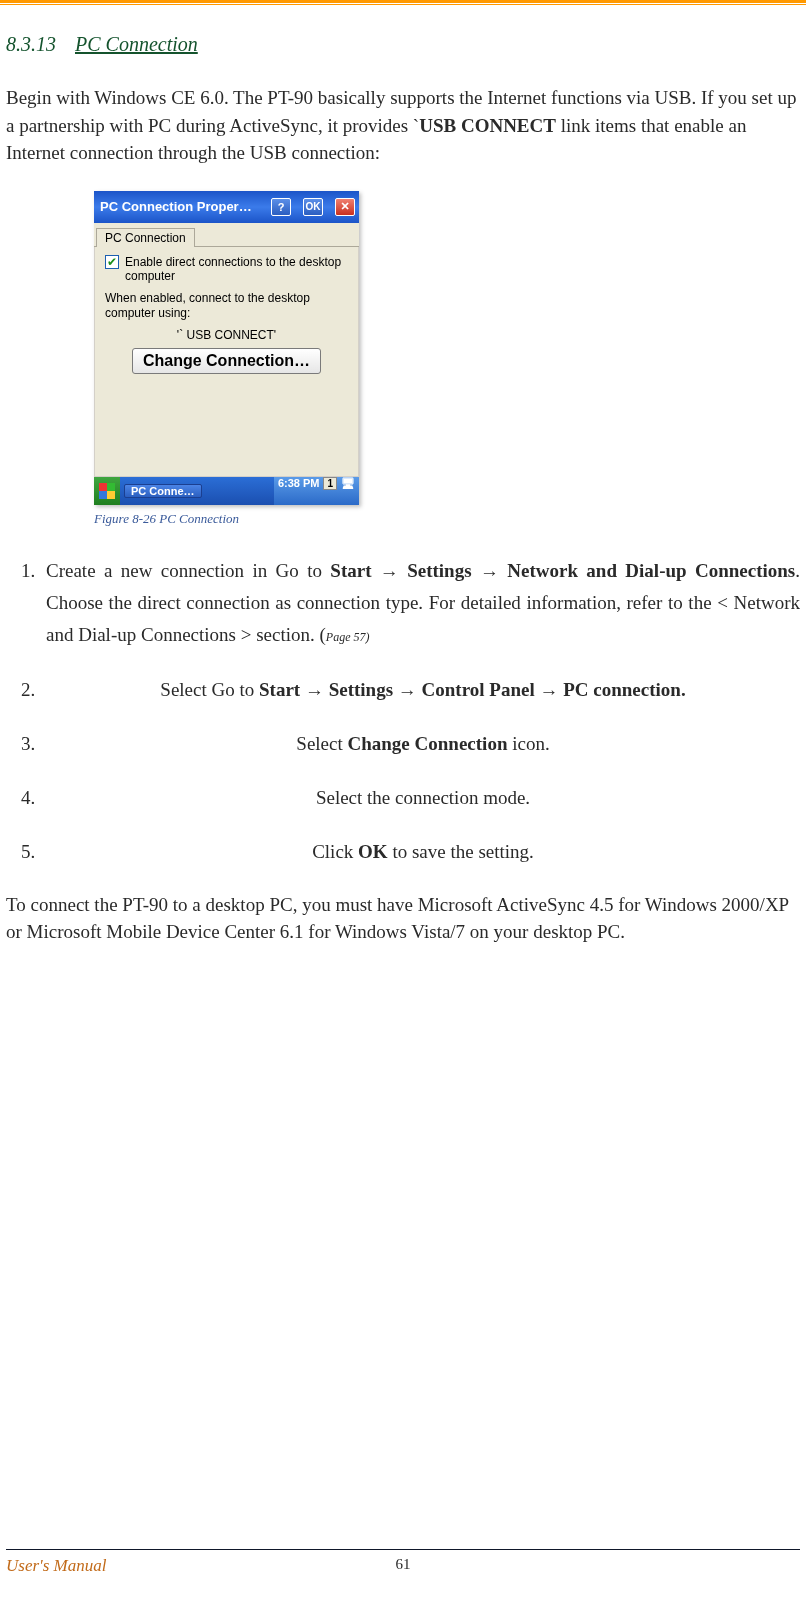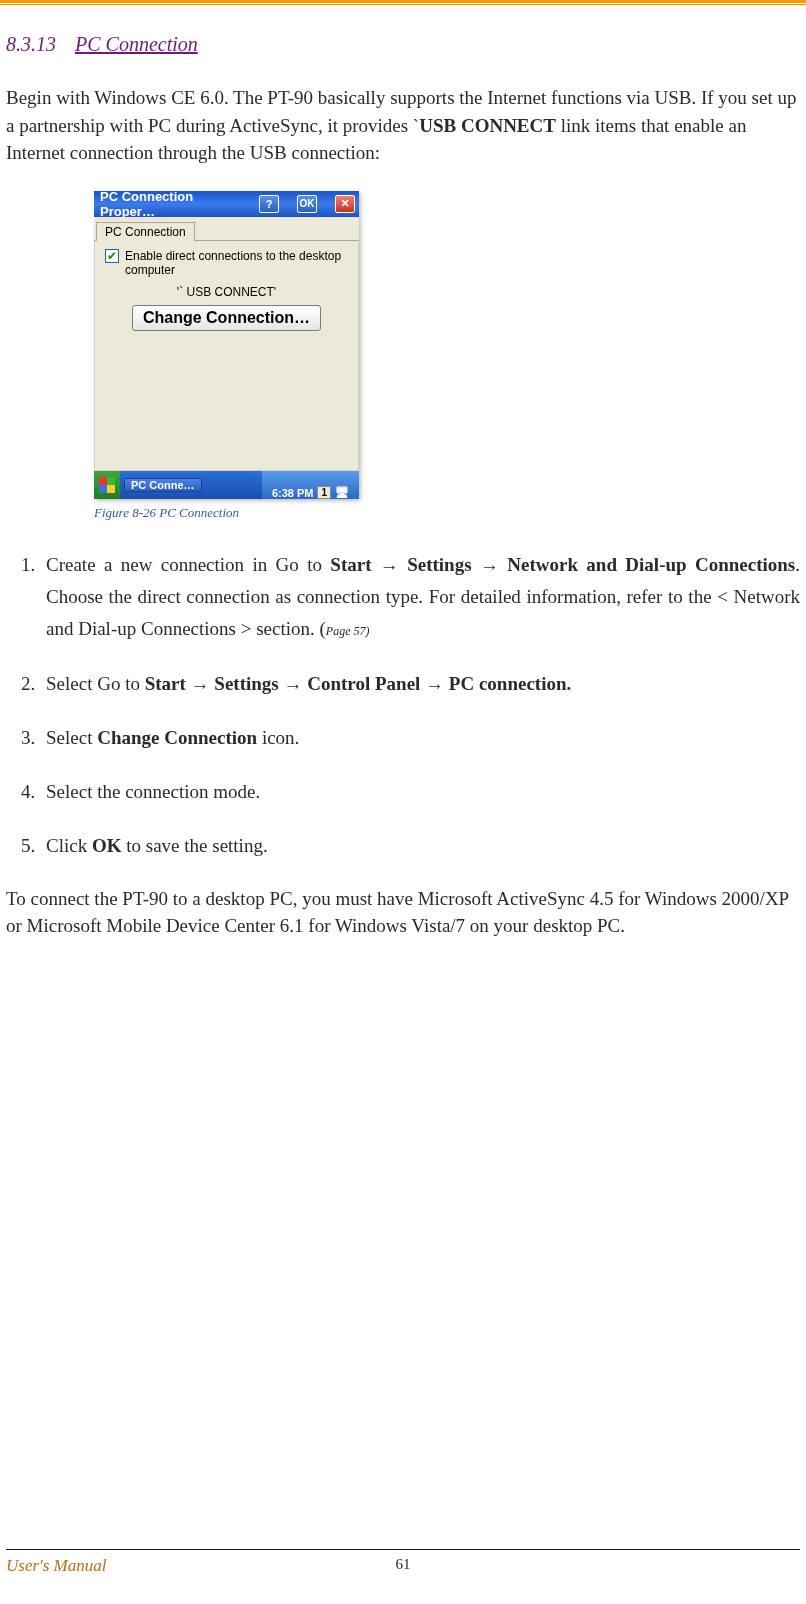--- a/index.html
+++ b/index.html
@@ -11,46 +11,46 @@
     color: #2a2a2a;
     position: relative;
     background: #fff;
   }
   .top-rule-orange { height: 3px; background: #ff9900; margin-bottom: 1px; }
   .top-rule-thin { height: 1px; background: #ff9900; }
   .content { padding: 28px 6px 0 6px; }
   .section-heading {
     font-style: italic;
     font-size: 20px;
-    color: #701a75;
+    color: #14532d;
     margin-bottom: 28px;
   }
   .section-num { margin-right: 14px; }
   .section-title { text-decoration: underline; }
   p { margin-bottom: 24px; line-height: 1.45; }
   b { font-weight: bold; }
 
   
   .dialog-wrap { margin: 4px 0 2px 88px; }
   .dialog {
     width: 265px;
     font-family: Tahoma, Arial, sans-serif;
     font-size: 12px;
     color: #000;
     box-shadow: 2px 2px 4px rgba(0,0,0,0.25);
   }
   .titlebar {
     background: linear-gradient(to bottom, #1b54c8 0%, #3b7bea 50%, #1b54c8 100%);
     color: #fff;
     font-weight: bold;
-    height: 26px;
+    height: 32px;
     display: flex;
     align-items: center;
     padding: 0 4px 0 6px;
-    gap: 18px;
+    gap: 12px;
   }
   .titlebar .title { flex: 1; font-size: 13px; }
   .tb-btn {
     width: 20px; height: 18px;
     display: flex; align-items: center; justify-content: center;
     font-size: 11px; font-weight: bold;
     border: 1px solid #fff; border-radius: 2px;
   }
   .tb-help { background: linear-gradient(to bottom,#5b8fe8,#2b5ec0); color:#fff; }
   .tb-ok   { background: linear-gradient(to bottom,#5b8fe8,#2b5ec0); color:#fff; font-size:10px;}
@@ -89,29 +89,29 @@
   }
   .flag div:nth-child(1){background:#e33;}
   .flag div:nth-child(2){background:#3b3;}
   .flag div:nth-child(3){background:#37d;}
   .flag div:nth-child(4){background:#fc3;}
   .task-btn {
     margin-left:4px; background: linear-gradient(to bottom,#4b84e6,#2b5fc0);
     border:1px solid #1b3f90; border-radius:2px; padding:0 6px; display:flex; align-items:center; gap:4px;
   }
   .tray { margin-left:auto; background:linear-gradient(to bottom,#5a9be8,#2b6ac8);
-    height:100%; display:flex; align-items:flex-end; padding:0 10px; gap:4px; font-size:11px;}
+    height:100%; display:flex; align-items:flex-start; padding:0 4px; gap:4px; font-size:11px;}
   .tray-box { background:#ece9d8; color:#000; border:1px solid #888; padding:0 3px; font-size:10px;}
   .caption {
     font-style: italic; color:#3a5a9a; font-size:13px; margin:6px 0 0 88px;
     font-family:"Times New Roman", serif;
   }
 
   ol { margin: 28px 0 0 4px; padding-left: 30px; }
-  ol li { margin-bottom: 22px; padding-left: 6px; line-height:1.7; }
+  ol li { margin-bottom: 22px; padding-left: 6px; line-height:1.7;text-align:center; }
   ol li.justify { text-align: justify; }
   .pageref { font-style: italic; font-size: 12px; }
 
   .footer {
     position:absolute; bottom:28px; left:6px; right:6px;
     border-top:1px solid #0f172a; padding-top:6px;
     font-size:17px; color:#c26b1a; font-style:italic;
     display:flex;
   }
   .footer .label { }
@@ -144,20 +144,21 @@
         <span class="tb-btn tb-close">✕</span>
       </div>
       <div class="tabbar">
         <span class="tab">PC Connection</span>
       </div>
       <div class="panel">
         <div class="checkbox-row">
           <span class="checkbox">✔</span>
           <span>Enable direct connections to the desktop computer</span>
         </div>
+        <div class="panel-text">When enabled, connect to the desktop computer using:</div>
         <div class="connect-name">'` USB CONNECT'</div>
         <button class="change-btn">Change Connection…</button>
       </div>
       <div class="taskbar">
         <div class="start-flag">
           <div class="flag">
               <div></div>
               <div></div>
               <div></div>
               <div></div>

